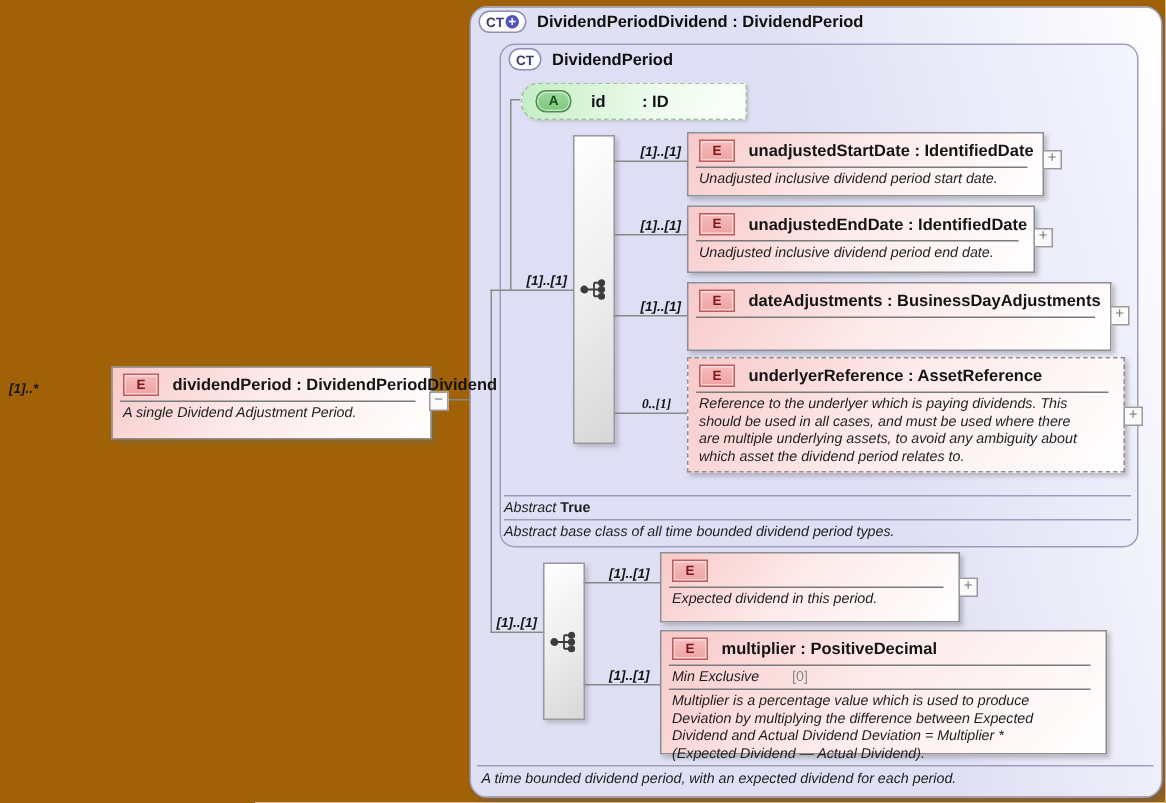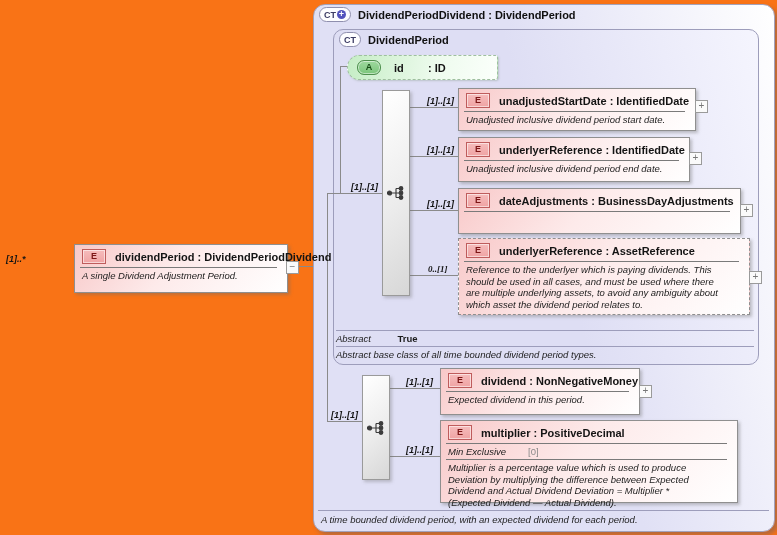--- a/index.html
+++ b/index.html
@@ -1,16 +1,16 @@
 <!DOCTYPE html>
 <html><head>
 <meta charset="utf-8">
 <style>
   html,body{margin:0;padding:0;background:#fff;}
-  #stage{position:relative;width:777px;height:535px;background:#f97316;overflow:hidden;
+  #stage{position:relative;width:777px;height:535px;background:#a16207;overflow:hidden;
          font-family:"Liberation Sans",sans-serif;}
 
   
   .hl,.vl{position:absolute;background:#8a8a8a;}
   .hl{height:1px;} .vl{width:1px;}
 
   
   .card{position:absolute;font-size:9px;font-weight:bold;font-style:italic;color:#141414;white-space:nowrap;}
 
   
@@ -65,21 +65,21 @@
           box-shadow:2px 2px 3px rgba(110,110,110,0.35);}
   .seqicon{position:absolute;left:50%;top:50%;transform:translate(-50%,-50%);}
 
   
   .pm{position:absolute;width:11px;height:11px;border:1px solid #9a9a9a;background:#fafafa;
       color:#777;font-size:10px;line-height:9px;text-align:center;font-weight:normal;}
 
   
   .absrow{position:absolute;font-size:9.5px;white-space:nowrap;}
   .absrow .al{font-style:italic;color:#1c1c1c;}
-  .absrow .av{font-weight:bold;color:#1c1c1c;margin-left:24px;}
+  .absrow .av{font-weight:bold;color:#1c1c1c;}
   .freeann{position:absolute;font-style:italic;font-size:9.5px;line-height:11.5px;color:#1c1c1c;white-space:nowrap;}
 
   
 </style>
 </head>
 <body>
 
 <div id="stage">
 
   <div class="ctouter"></div>
@@ -175,21 +175,21 @@
       <span class="elabel">unadjustedStartDate : IdentifiedDate</span>
       </div>
     <div class="esep"></div>
     <div class="eann">Unadjusted inclusive dividend period start date.</div>
   </div>
   <div class="pm" style="left:695px;top:100px;">+</div>
 
   <div class="ebox" style="left:458px;top:137px;width:230px;height:43px;">
     <div class="ehdr">
         <span class="ebadge">E</span>
-      <span class="elabel">underlyerReference : IdentifiedDate</span>
+      <span class="elabel">unadjustedEndDate : IdentifiedDate</span>
       </div>
     <div class="esep"></div>
     <div class="eann">Unadjusted inclusive dividend period end date.</div>
   </div>
   <div class="pm" style="left:689px;top:152px;">+</div>
 
   <div class="ebox" style="left:458px;top:188px;width:281px;height:44px;">
     <div class="ehdr">
         <span class="ebadge">E</span>
       <span class="elabel">dateAdjustments : BusinessDayAdjustments</span>
@@ -212,21 +212,20 @@
   <div class="absrow" style="left:336px;top:333px;">
     <span class="al">Abstract</span>
     <span class="av">True</span>
   </div>
   <div class="hl" style="left:336px;top:346px;width:418px;background:#9d9dbb;"></div>
   <div class="freeann" style="left:336px;top:349px;">Abstract base class of all time bounded dividend period types.</div>
 
   <div class="ebox" style="left:440px;top:368px;width:198px;height:45px;">
     <div class="ehdr">
         <span class="ebadge">E</span>
-      <span class="elabel">dividend : NonNegativeMoney</span>
       </div>
     <div class="esep"></div>
     <div class="eann">Expected dividend in this period.</div>
   </div>
   <div class="pm" style="left:639px;top:385px;">+</div>
 
   <div class="ebox" style="left:440px;top:420px;width:296px;height:81px;">
     <div class="ehdr">
         <span class="ebadge">E</span>
       <span class="elabel">multiplier : PositiveDecimal</span>

